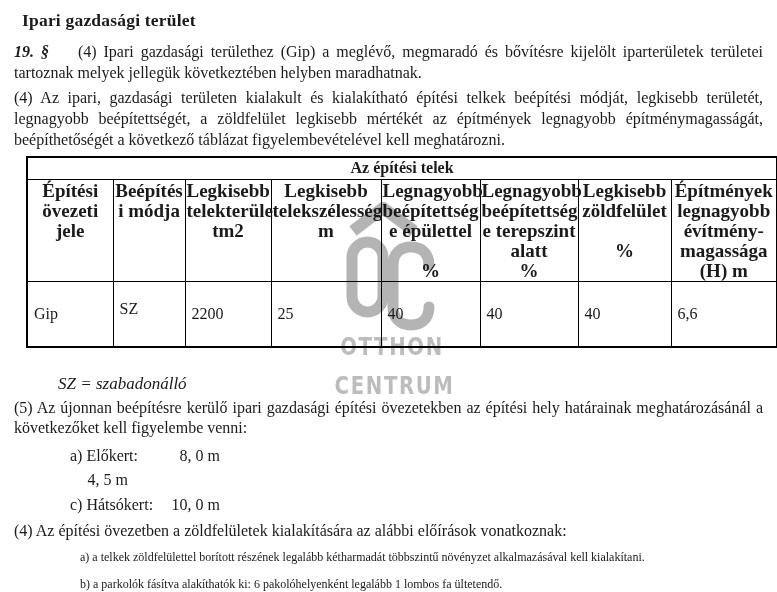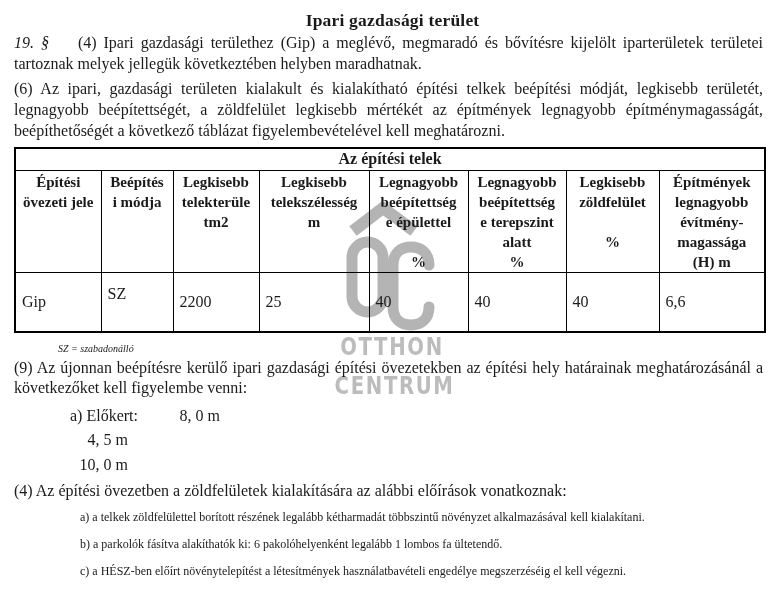--- a/index.html
+++ b/index.html
@@ -14,76 +14,75 @@
   }
   .page {
     position: relative;
     z-index: 1;
     width: 749px;
     padding: 8px 14px 0 14px;
   }
   h1.doc-title {
     font-size: 17.5px;
     font-weight: bold;
-    margin: 2px 0 2px 8px;
+    margin: 2px 0 11px 8px;
     letter-spacing: 0.2px;
-    text-align: center;
   }
   p.para {
     margin: 0 0 5px 0;
     font-size: 16px;
     line-height: 20.7px;
     text-align: justify;
   }
   .section-marker {
-    font-weight: normal;
+    font-weight: bold;
     font-style: italic;
     margin-right: 29px;
   }
   table.plot-table {
     border-collapse: collapse;
     table-layout: fixed;
     width: 749px;
-    margin: 2px 0 0 0;
+    margin: 2px 0 0 12px;
     background: transparent;
   }
   table.plot-table th, table.plot-table td {
     border: 1px solid #000;
     background: transparent;
   }
   table.plot-table {
     border: 2px solid #000;
   }
   th.tbl-caption {
     font-size: 16px;
     font-weight: bold;
     text-align: center;
     height: 21px;
     padding: 0;
   }
   th.colhead {
-    font-size: 15px;
+    font-size: 19px;
     font-weight: bold;
     text-align: center;
     vertical-align: top;
     white-space: pre-line;
     line-height: 20px;
     padding: 1px 1px 0 1px;
   }
   td.cell {
     font-size: 16px;
     height: 46px;
     vertical-align: middle;
     text-align: left;
     padding: 0 2px 0 6px;
   }
-  td.cell.top { vertical-align: top; padding-top: 12px; }
+  td.cell.top { vertical-align: top; padding-top: 18px; }
   p.note {
-    margin: 10px 0 4px 44px;
-    font-size: 10px;
+    margin: 26px 0 4px 44px;
+    font-size: 17px;
     font-style: italic;
   }
   .setbacks { margin: 2px 0 4px 0; }
   .setback-row {
     display: flex;
     padding-left: 56px;
     font-size: 16px;
     line-height: 24.5px;
   }
   .setback-label { width: 92px; }
@@ -135,21 +134,21 @@
   <div class="wm-word w1">OTTHON</div>
   <div class="wm-word w2">CENTRUM</div>
 </div>
 
 <div class="page">
 
   <h1 class="doc-title">Ipari gazdasági terület</h1>
 
   <p class="para"><span class="section-marker">19. §</span><span>(4) Ipari gazdasági területhez (Gip) a meglévő, megmaradó és bővítésre kijelölt iparterületek területei tartoznak melyek jellegük következtében helyben maradhatnak.</span></p>
 
-  <p class="para">(6) Az ipari, gazdasági területen kialakult és kialakítható építési telkek beépítési módját, legkisebb területét, legnagyobb beépítettségét, a zöldfelület legkisebb mértékét az építmények legnagyobb építménymagasságát, beépíthetőségét a következő táblázat figyelembevételével kell meghatározni.</p>
+  <p class="para">(4) Az ipari, gazdasági területen kialakult és kialakítható építési telkek beépítési módját, legkisebb területét, legnagyobb beépítettségét, a zöldfelület legkisebb mértékét az építmények legnagyobb építménymagasságát, beépíthetőségét a következő táblázat figyelembevételével kell meghatározni.</p>
 
   <table class="plot-table">
     <colgroup>
       <col style="width:86px">
         <col style="width:72px">
         <col style="width:86px">
         <col style="width:110px">
       <col style="width:99px">
         <col style="width:98px">
         <col style="width:93px">
@@ -200,31 +199,32 @@
         <td class="cell">40</td>
         <td class="cell">40</td>
         <td class="cell">40</td>
         <td class="cell">6,6</td>
       </tr>
     </tbody>
   </table>
 
   <p class="note">SZ = szabadonálló</p>
 
-  <p class="para">(9) Az újonnan beépítésre kerülő ipari gazdasági építési övezetekben az építési hely határainak meghatározásánál a következőket kell figyelembe venni:</p>
+  <p class="para">(5) Az újonnan beépítésre kerülő ipari gazdasági építési övezetekben az építési hely határainak meghatározásánál a következőket kell figyelembe venni:</p>
 
   <div class="setbacks">
     <div class="setback-row">
       <span class="setback-label">a) Előkert:</span>
       <span class="setback-value">8, 0 m</span>
     </div>
     <div class="setback-row">
       <span class="setback-value">4, 5 m</span>
     </div>
     <div class="setback-row">
+      <span class="setback-label">c) Hátsókert:</span>
       <span class="setback-value">10, 0 m</span>
     </div>
   </div>
 
   <p class="para">(4) Az építési övezetben a zöldfelületek kialakítására az alábbi előírások vonatkoznak:</p>
 
   <p class="sub">a) a telkek zöldfelülettel borított részének legalább kétharmadát többszintű növényzet alkalmazásával kell kialakítani.</p>
   <p class="sub">b) a parkolók fásítva alakíthatók ki: 6 pakolóhelyenként legalább 1 lombos fa ültetendő.</p>
   <p class="sub">c) a HÉSZ-ben előírt növénytelepítést a létesítmények használatbavételi engedélye megszerzéséig el kell végezni.</p>
 

